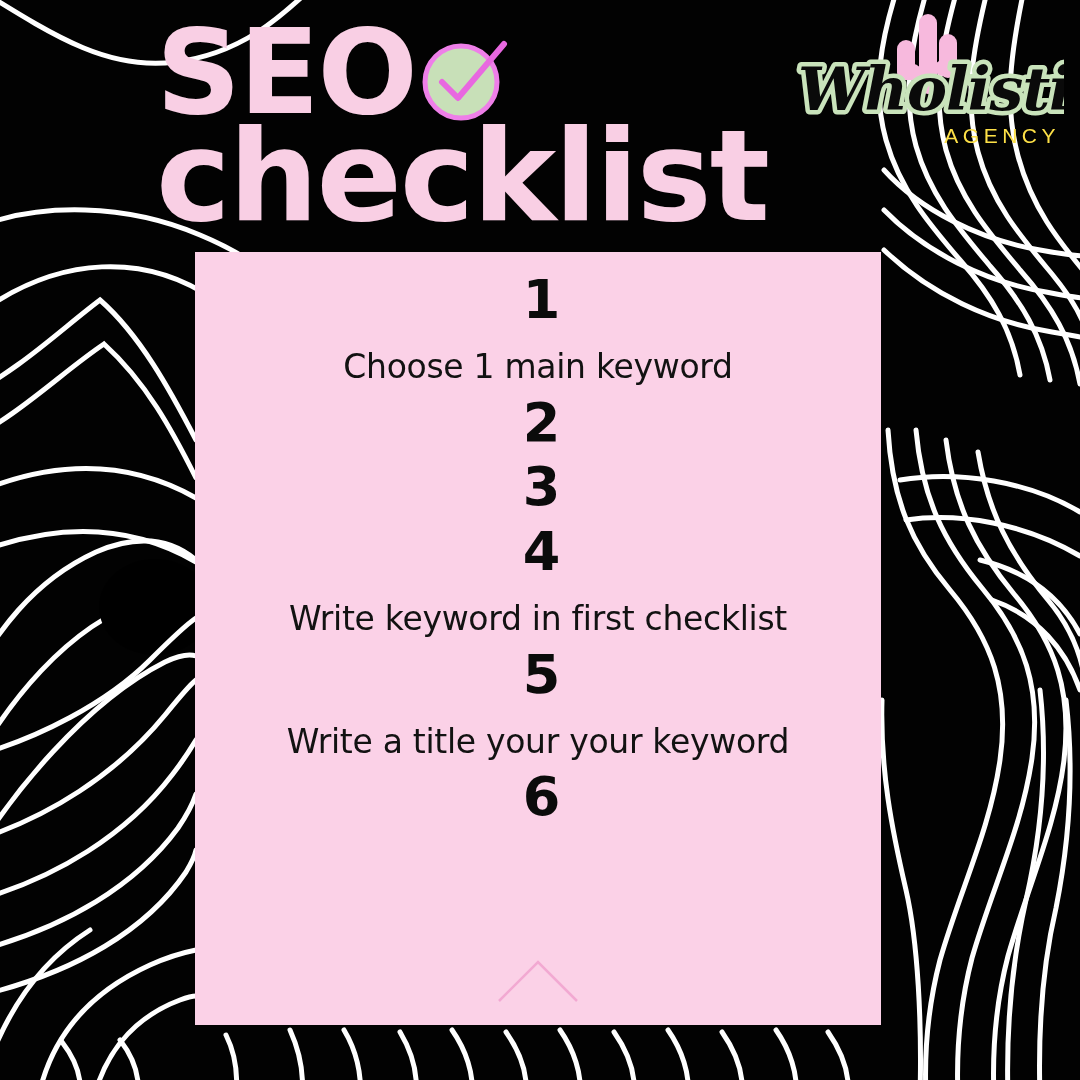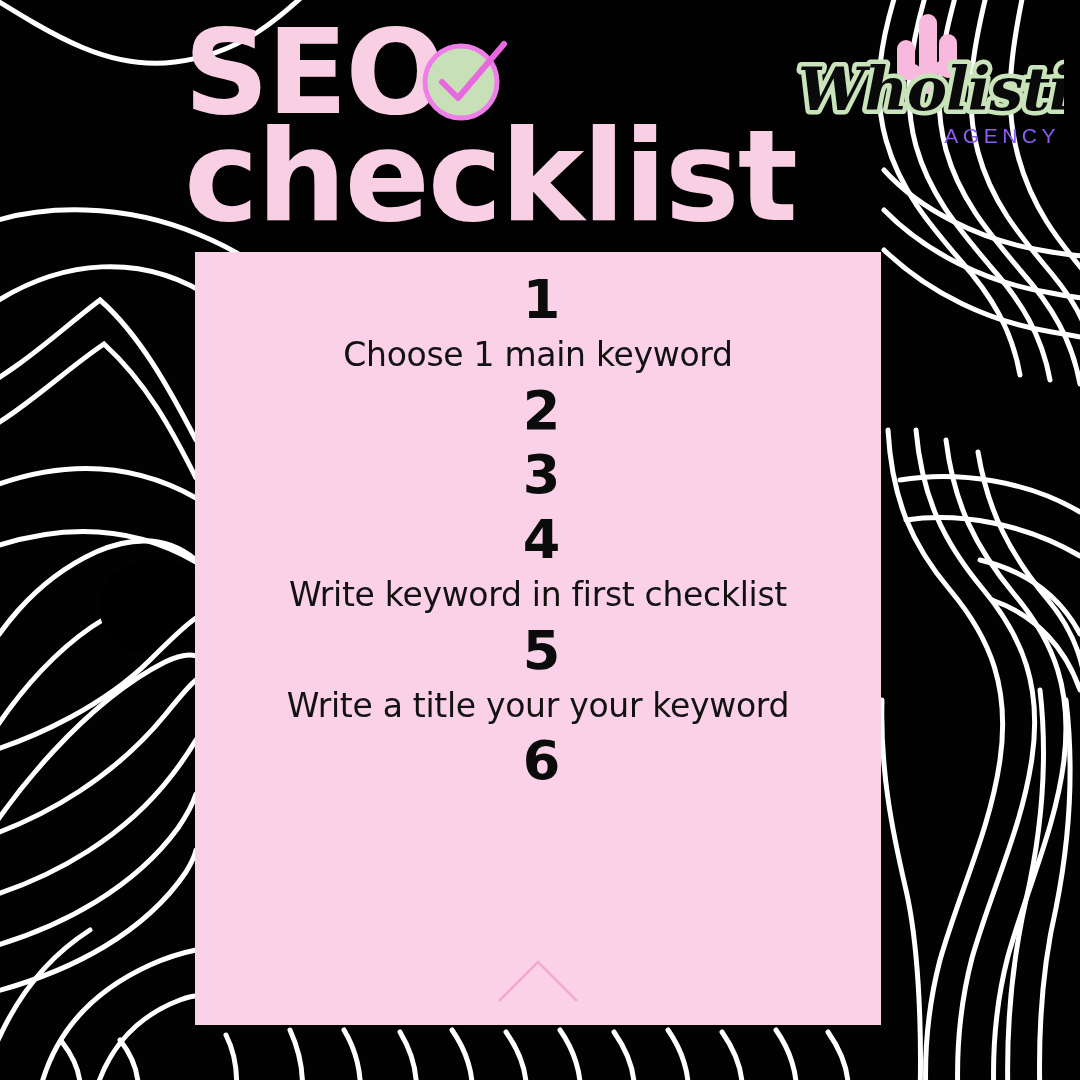--- a/index.html
+++ b/index.html
@@ -21,21 +21,21 @@
   
   #topo-bg {
     position:absolute; inset:0;
     width:1080px; height:1080px;
   }
   #topo-bg path { fill:none; stroke:#ffffff; stroke-linecap:round; }
 
   
   #headline {
     position:absolute;
-    left:184px; top:18px;
+    left:156px; top:18px;
     width:760px;
     z-index:6;
     pointer-events:none;
   }
   .title-line {
     color:#f9cfe4;
     font-family:"DejaVu Sans", sans-serif;
     font-weight:bold;
     letter-spacing:-2px;
     line-height:0.92;
@@ -75,21 +75,21 @@
     fill:#0a0a0a;
     stroke:#c9e3bb;
     stroke-width:9px;
     paint-order:stroke fill;
     stroke-linejoin:round;
     letter-spacing:-1px;
   }
   #logo-agency {
     position:absolute;
     right:4px; top:110px;
-    color:#8b5cf6;
+    color:#fde047;
     font-family:"Liberation Sans", sans-serif;
     font-size:21px;
     letter-spacing:4.5px;
     font-weight:normal;
     margin-left:24px;
   }
 
   
   #checklist-panel {
     position:absolute;
@@ -121,21 +121,21 @@
     position:relative;
     left:3px;
   }
   .item-label {
     display:block;
     color:#121212;
     font-family:"DejaVu Sans", sans-serif;
     font-weight:normal;
     font-size:33px;
     line-height:1.05;
-    margin-top:11px;
+    margin-top:23px;
     letter-spacing:-0.3px;
   }
 
   
   #chevron-watermark {
     position:absolute;
     left:50%;
     transform:translateX(-50%);
     bottom:22px;
     width:86px; height:46px;

